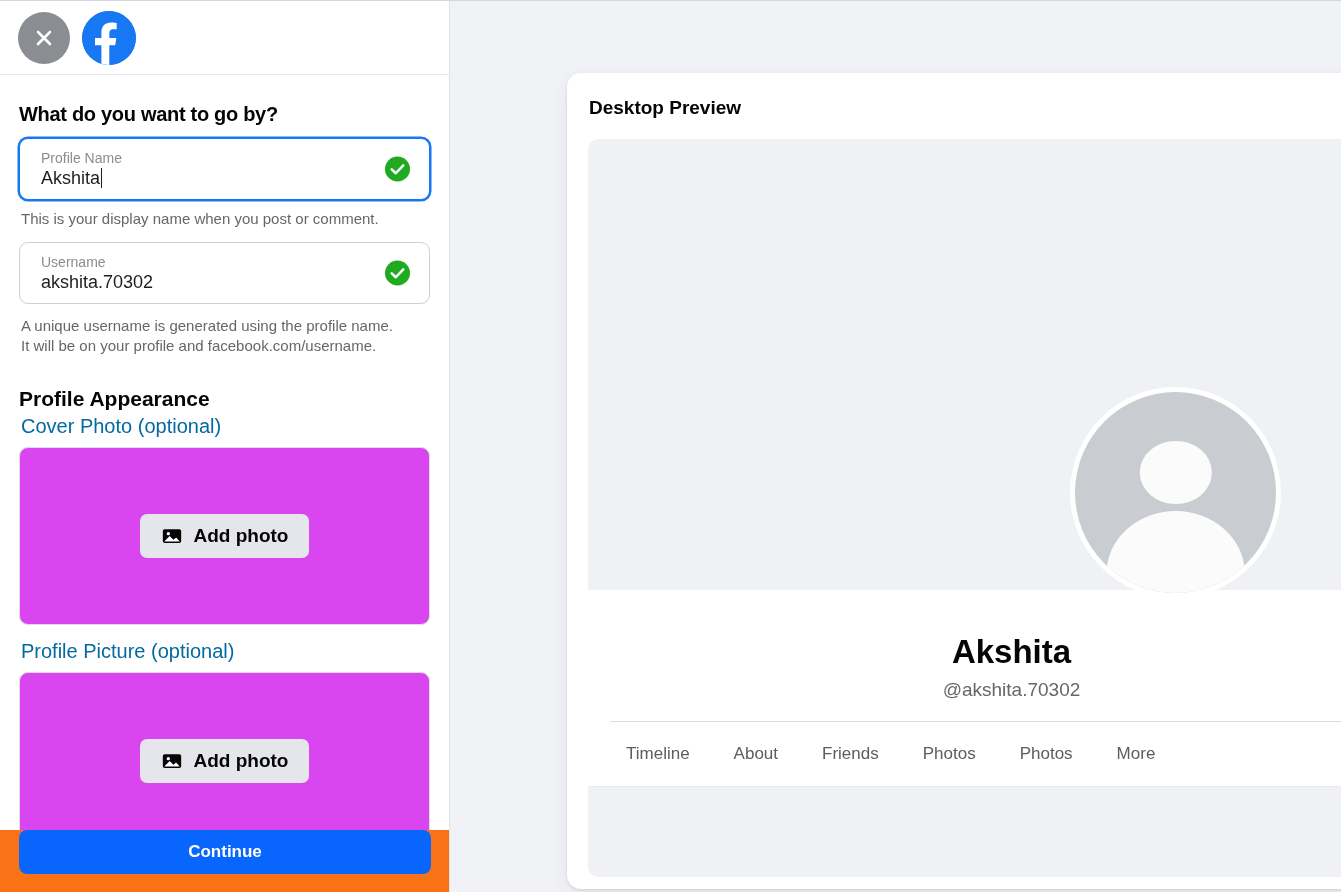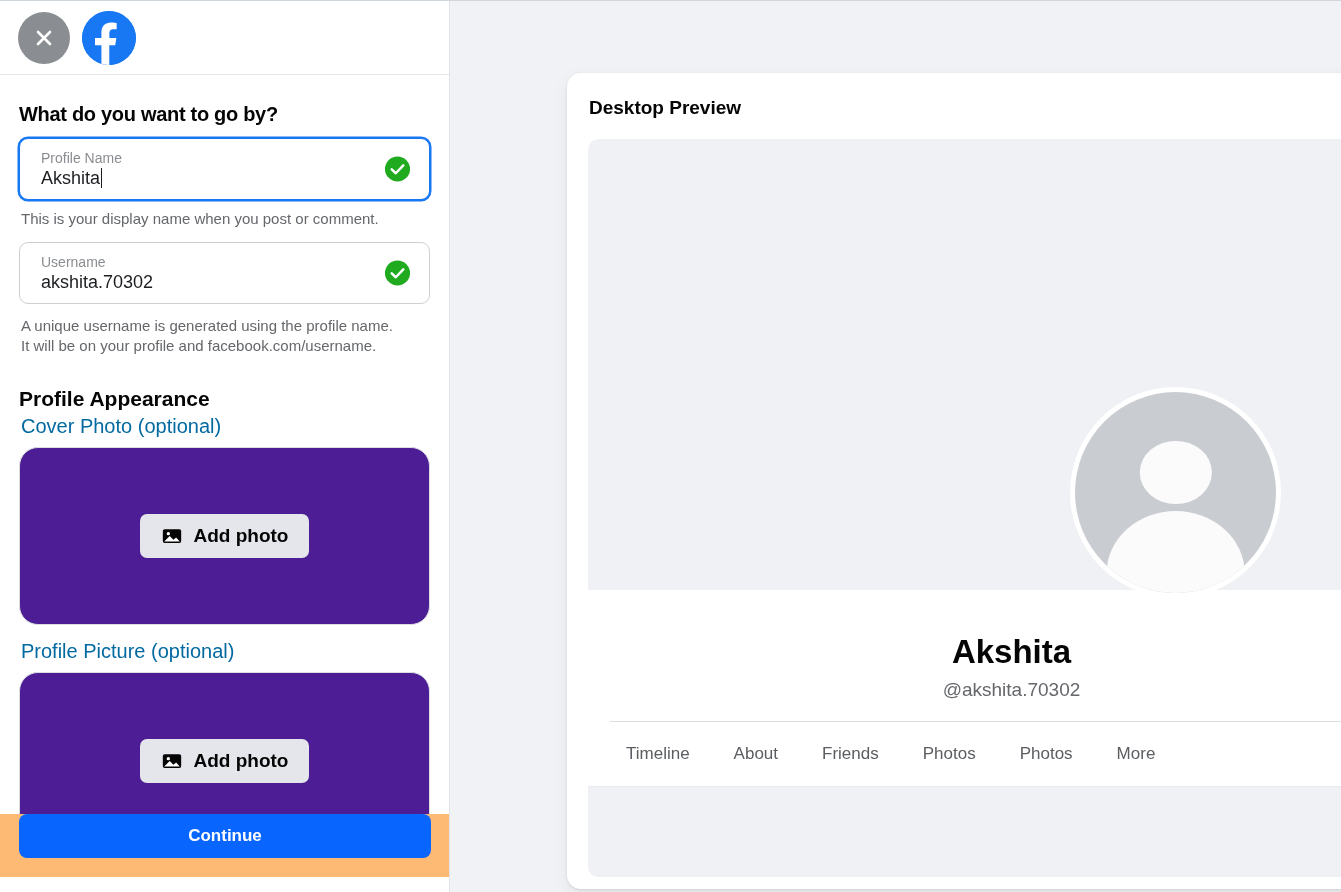--- a/index.html
+++ b/index.html
@@ -145,22 +145,22 @@
 
   .photo-label {
     font-size:20px;
     color:#0369a1;
     margin-bottom:9px;
     margin-left:2px;
   }
 
   .photo-box {
     border:1px solid #dadde1;
-    border-radius:19px;
-    background:#4c1d95;
+    border-radius:9px;
+    background:#d946ef;
     display:flex;
     align-items:center;
     justify-content:center;
   }
   .photo-box.cover { height:178px; }
   .photo-box.avatar { height:178px; }
 
   .add-photo-btn {
     display:inline-flex;
     align-items:center;
@@ -173,24 +173,24 @@
     font-weight:bold;
     color:#050505;
     cursor:pointer;
     font-family:"Liberation Sans", sans-serif;
   }
   .add-photo-btn svg { display:block; flex:none; }
 
   
   .panel-footer {
     position:absolute;
-    left:0; bottom:16px;
+    left:0; bottom:0;
     width:450px;
     padding:0 19px 19px 19px;
-    background:#fdba74;
+    background:#f97316;
     z-index:10;
   }
   .continue-btn {
     display:block;
     width:100%;
     height:44px;
     background:#0866FF;
     border:none;
     border-radius:8px;
     color:#fff;

